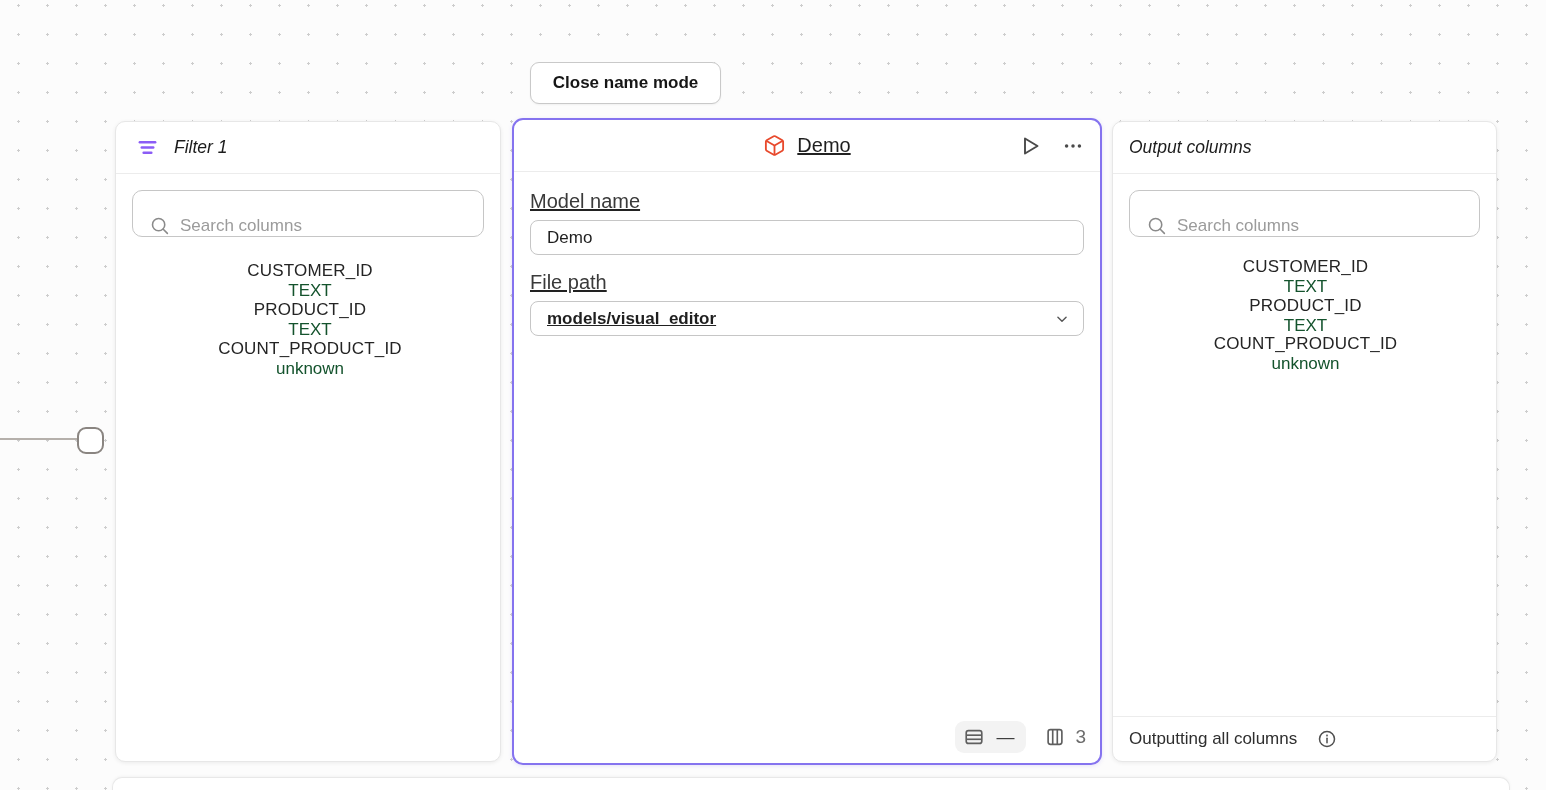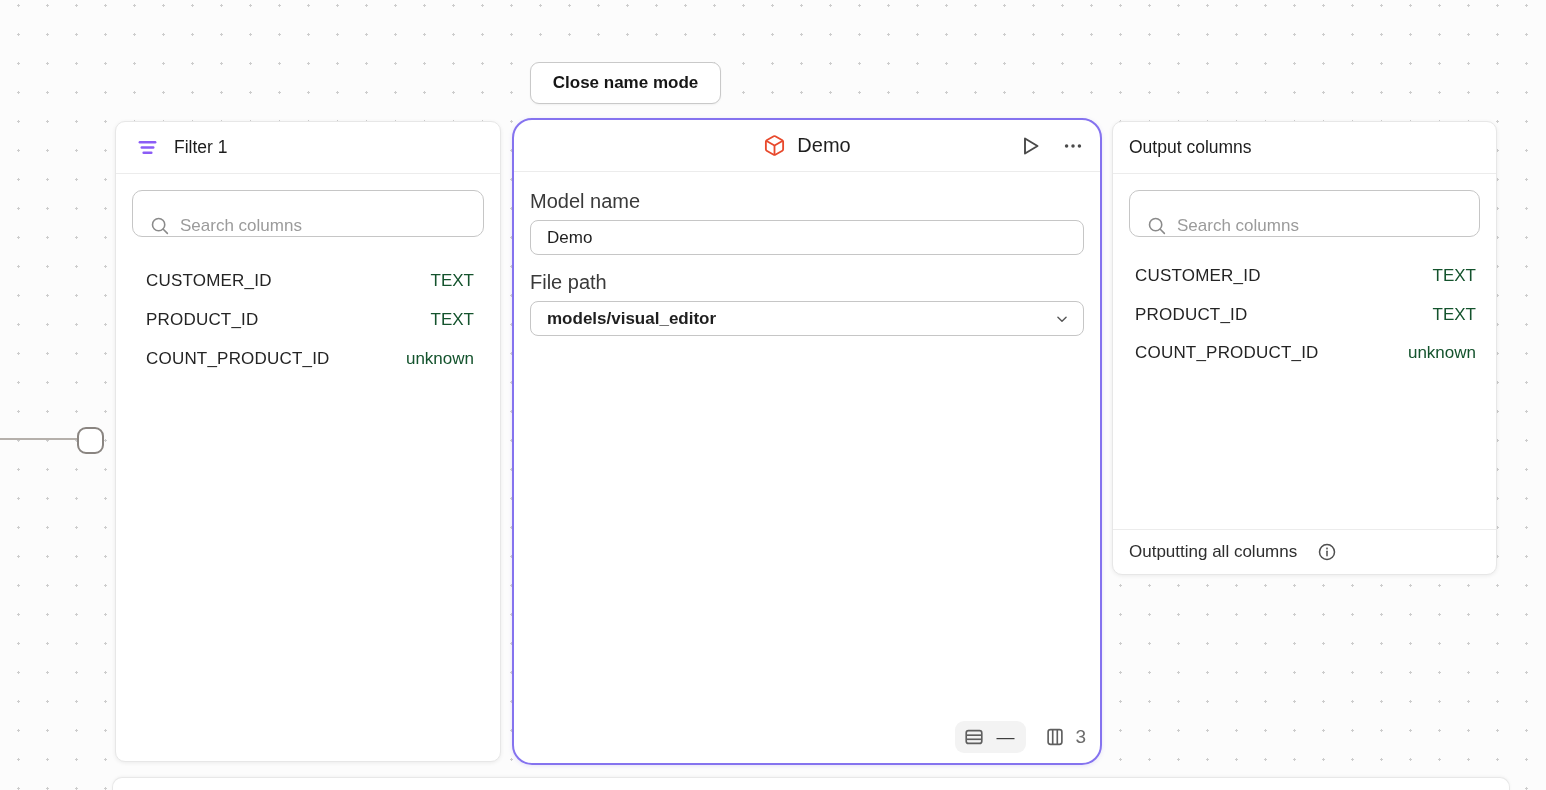--- a/index.html
+++ b/index.html
@@ -25,60 +25,62 @@
   }
 
   
   .panel {
     position: absolute; background: #fff; border-radius: 10px;
     border: 1px solid #e7e7e7;
     box-shadow: 0 1px 4px rgba(0,0,0,0.07);
   }
   .panel-header {
     height: 52px; display: flex; align-items: center;
-    border-bottom: 1px solid #ececec; padding: 0 16px 0 20px;
+    border-bottom: 1px solid #ececec; padding: 0 16px 0 20px; font-style: italic;
   }
   .panel-title { font-size: 17.5px; color: #1c1c1c; }
 
   
   .filter-panel  { left: 115px;  top: 121px; width: 386px; height: 641px; }
-  .output-panel  { left: 1112px; top: 121px; width: 385px; height: 454px; }
+  .output-panel  { left: 1112px; top: 121px; width: 385px; height: 641px; }
 
   .search-box {
     margin: 16px; height: 47px; border: 1px solid #c6c6c6; border-radius: 10px;
     display: flex; align-items: flex-end; padding: 0 12px; background: #fff;
   }
   .search-box svg { flex: 0 0 auto; margin: 0 10px 0 4px; }
   .search-box input {
     border: none; outline: none; font-size: 17px; width: 100%;
     font-family: "Liberation Sans", sans-serif; color: #333; background: transparent;
   }
   .search-box input::placeholder { color: #9b9b9b; }
 
   .col-list { padding: 8px 0 0 0; }
   .col-row {
     height: 39px; display: flex; align-items: center; justify-content: space-between;
     padding: 0 26px 0 30px;
+    flex-direction: column;
   }
   .output-panel .col-row { padding: 0 20px 0 22px; height: 38.5px; }
   .output-panel .col-list { padding-top: 4px; }
   .col-name { font-size: 17px; color: #242424; letter-spacing: 0.2px; }
   .col-type { font-size: 17px; color: #14532d; }
 
   .output-footer {
     position: absolute; left: 0; right: 0; bottom: 0; height: 45px;
     border-top: 1px solid #ececec; display: flex; align-items: center;
     padding: 0 16px; gap: 20px; font-size: 17px; color: #2e2e2e;
   }
 
   
   .model-panel {
     left: 512px; top: 118px; width: 590px; height: 647px;
-    border: 2.5px solid #8573ef; border-radius: 20px;
+    border: 2.5px solid #8573ef; border-radius: 11px;
     box-shadow: 0 1px 4px rgba(133,115,239,0.18);
+    text-decoration: underline;
   }
   .model-header {
     position: relative; height: 52px; border-bottom: 1px solid #ececec;
     display: flex; align-items: center; justify-content: center; gap: 11px;
   }
   .model-title { font-size: 20px; color: #1f1f1f; }
   .model-header-actions {
     position: absolute; right: 16px; top: 0; bottom: 0;
     display: flex; align-items: center; gap: 20px;
   }

